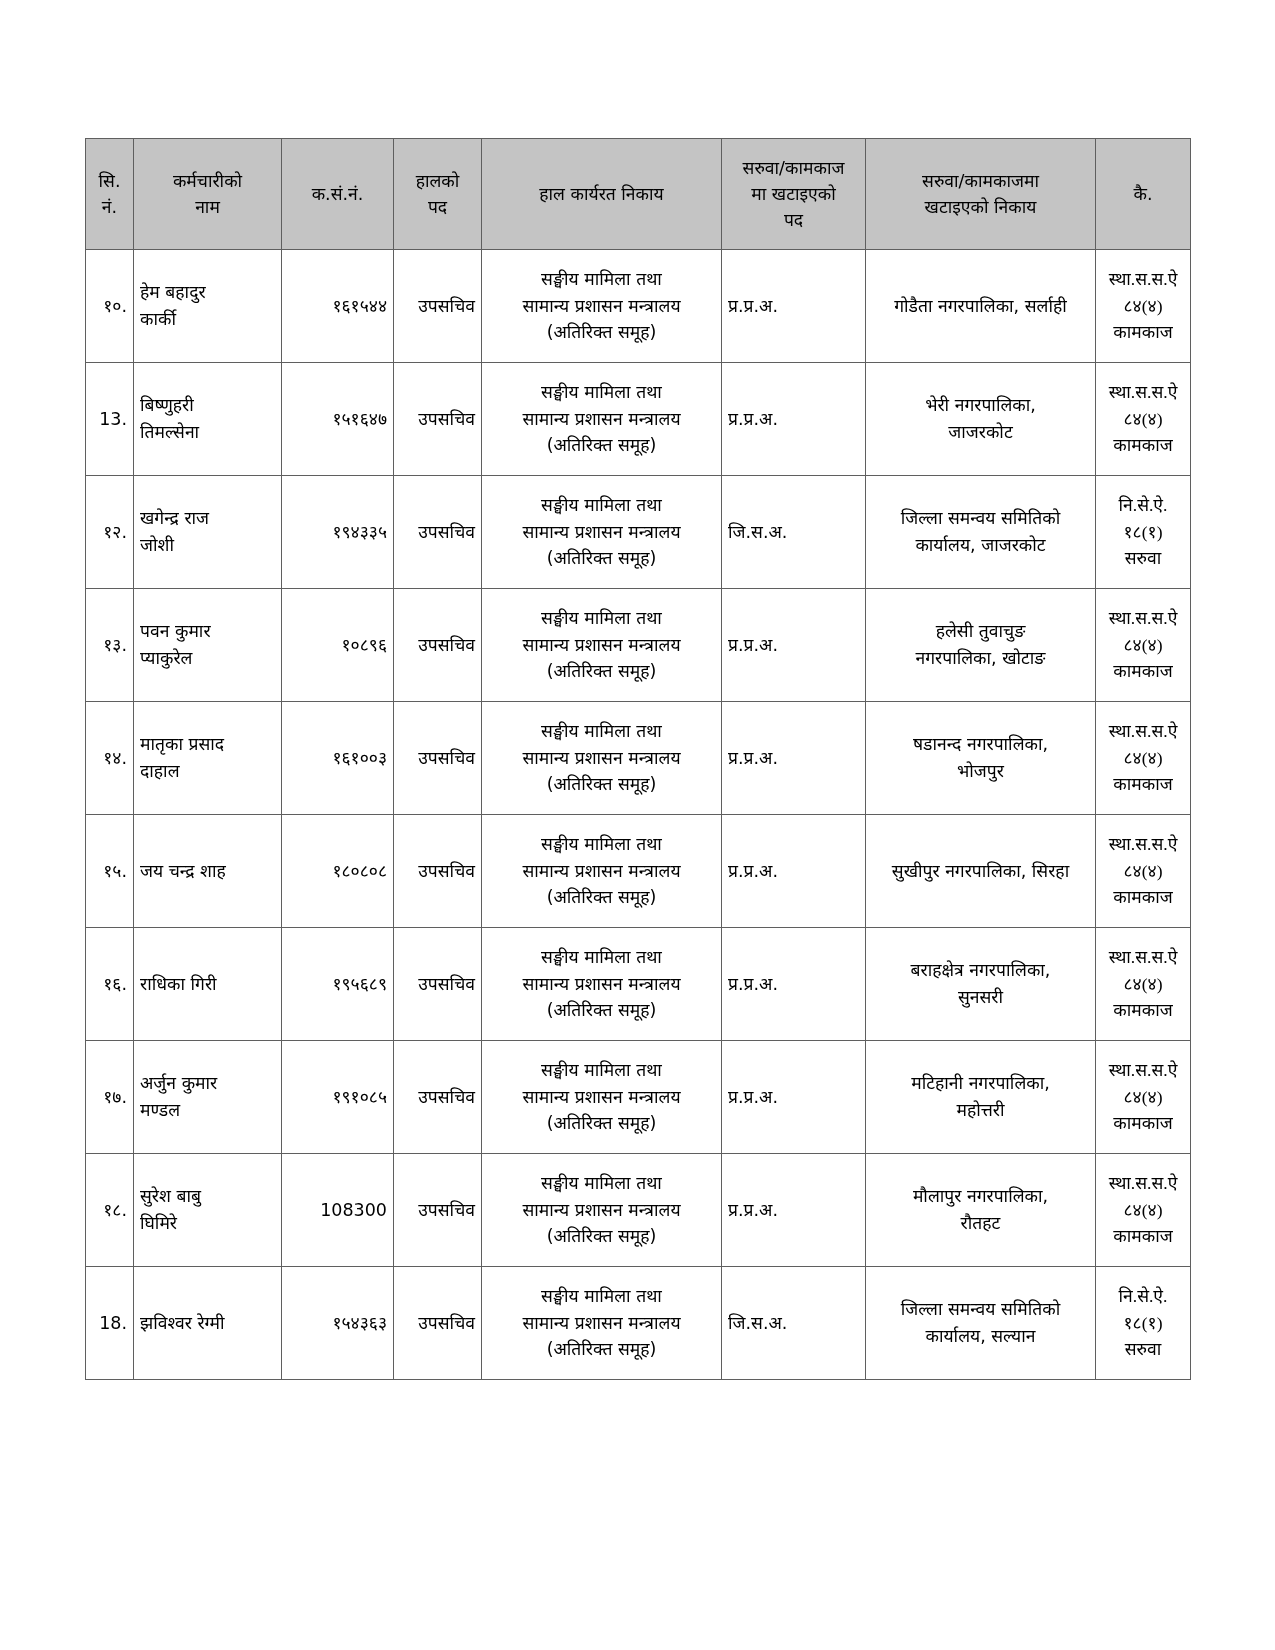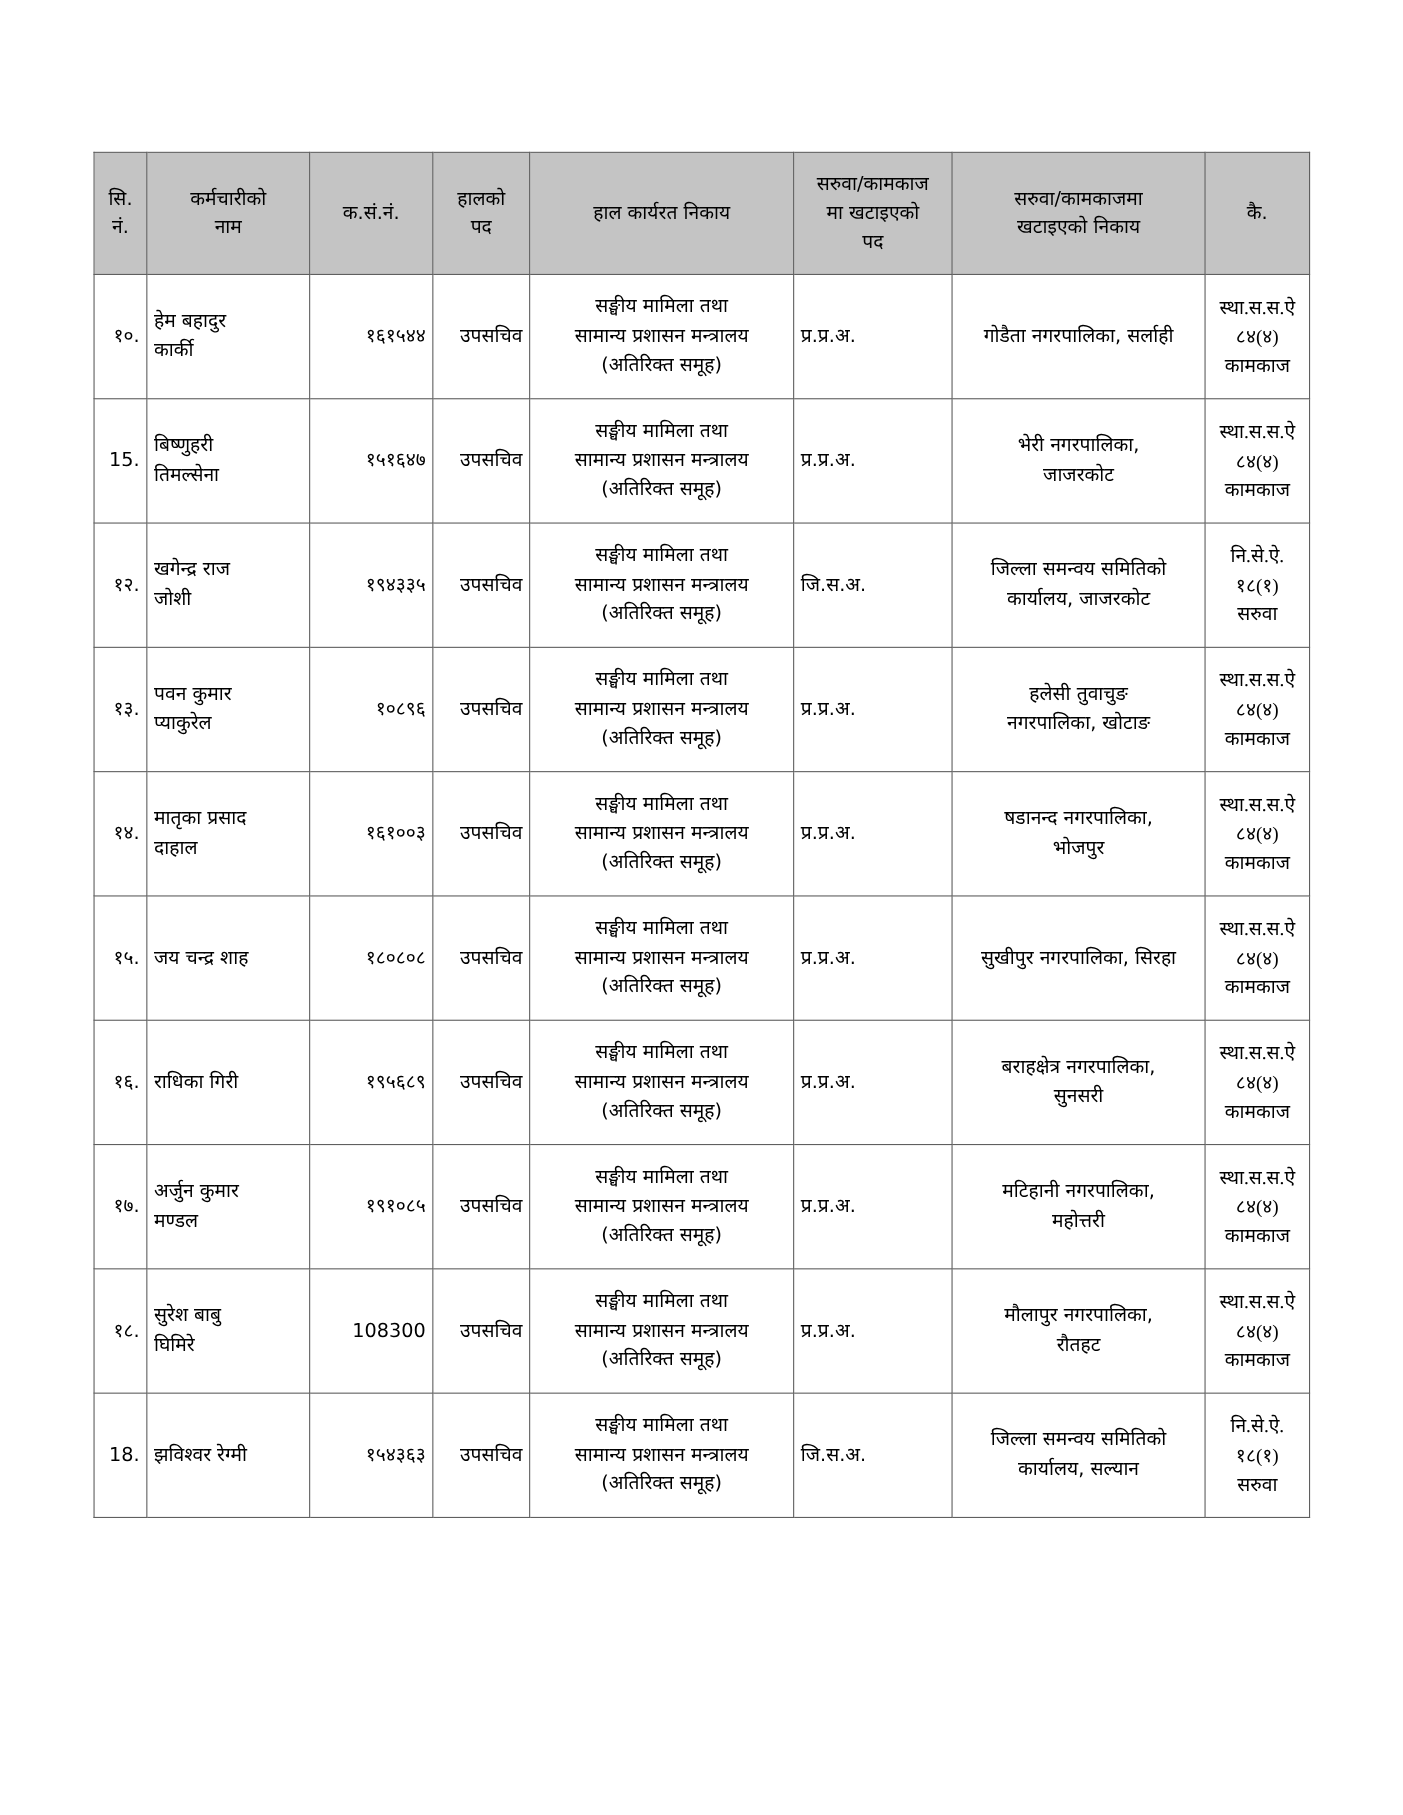--- a/index.html
+++ b/index.html
@@ -133,21 +133,21 @@
           <td class="newoff">
             <span class="ln-wrap">गोडैता नगरपालिका, सर्लाही</span>
           </td>
           <td class="remark">
             <span class="ln-wrap">स्था.स.स.ऐ</span>
             <span class="ln-wrap">८४(४)</span>
             <span class="ln-wrap">कामकाज</span>
           </td>
         </tr>
         <tr>
-          <td class="sn">15.</td>
+          <td class="sn">13.</td>
           <td class="name">
             <span class="ln-wrap">बिष्णुहरी</span>
             <span class="ln-wrap">तिमल्सेना</span>
           </td>
           <td class="id">१५१६४७</td>
           <td class="post">उपसचिव</td>
           <td class="office">
             <span class="ln-wrap">सङ्घीय मामिला तथा</span>
             <span class="ln-wrap">सामान्य प्रशासन मन्त्रालय</span>
             <span class="ln-wrap">(अतिरिक्त समूह)</span>

